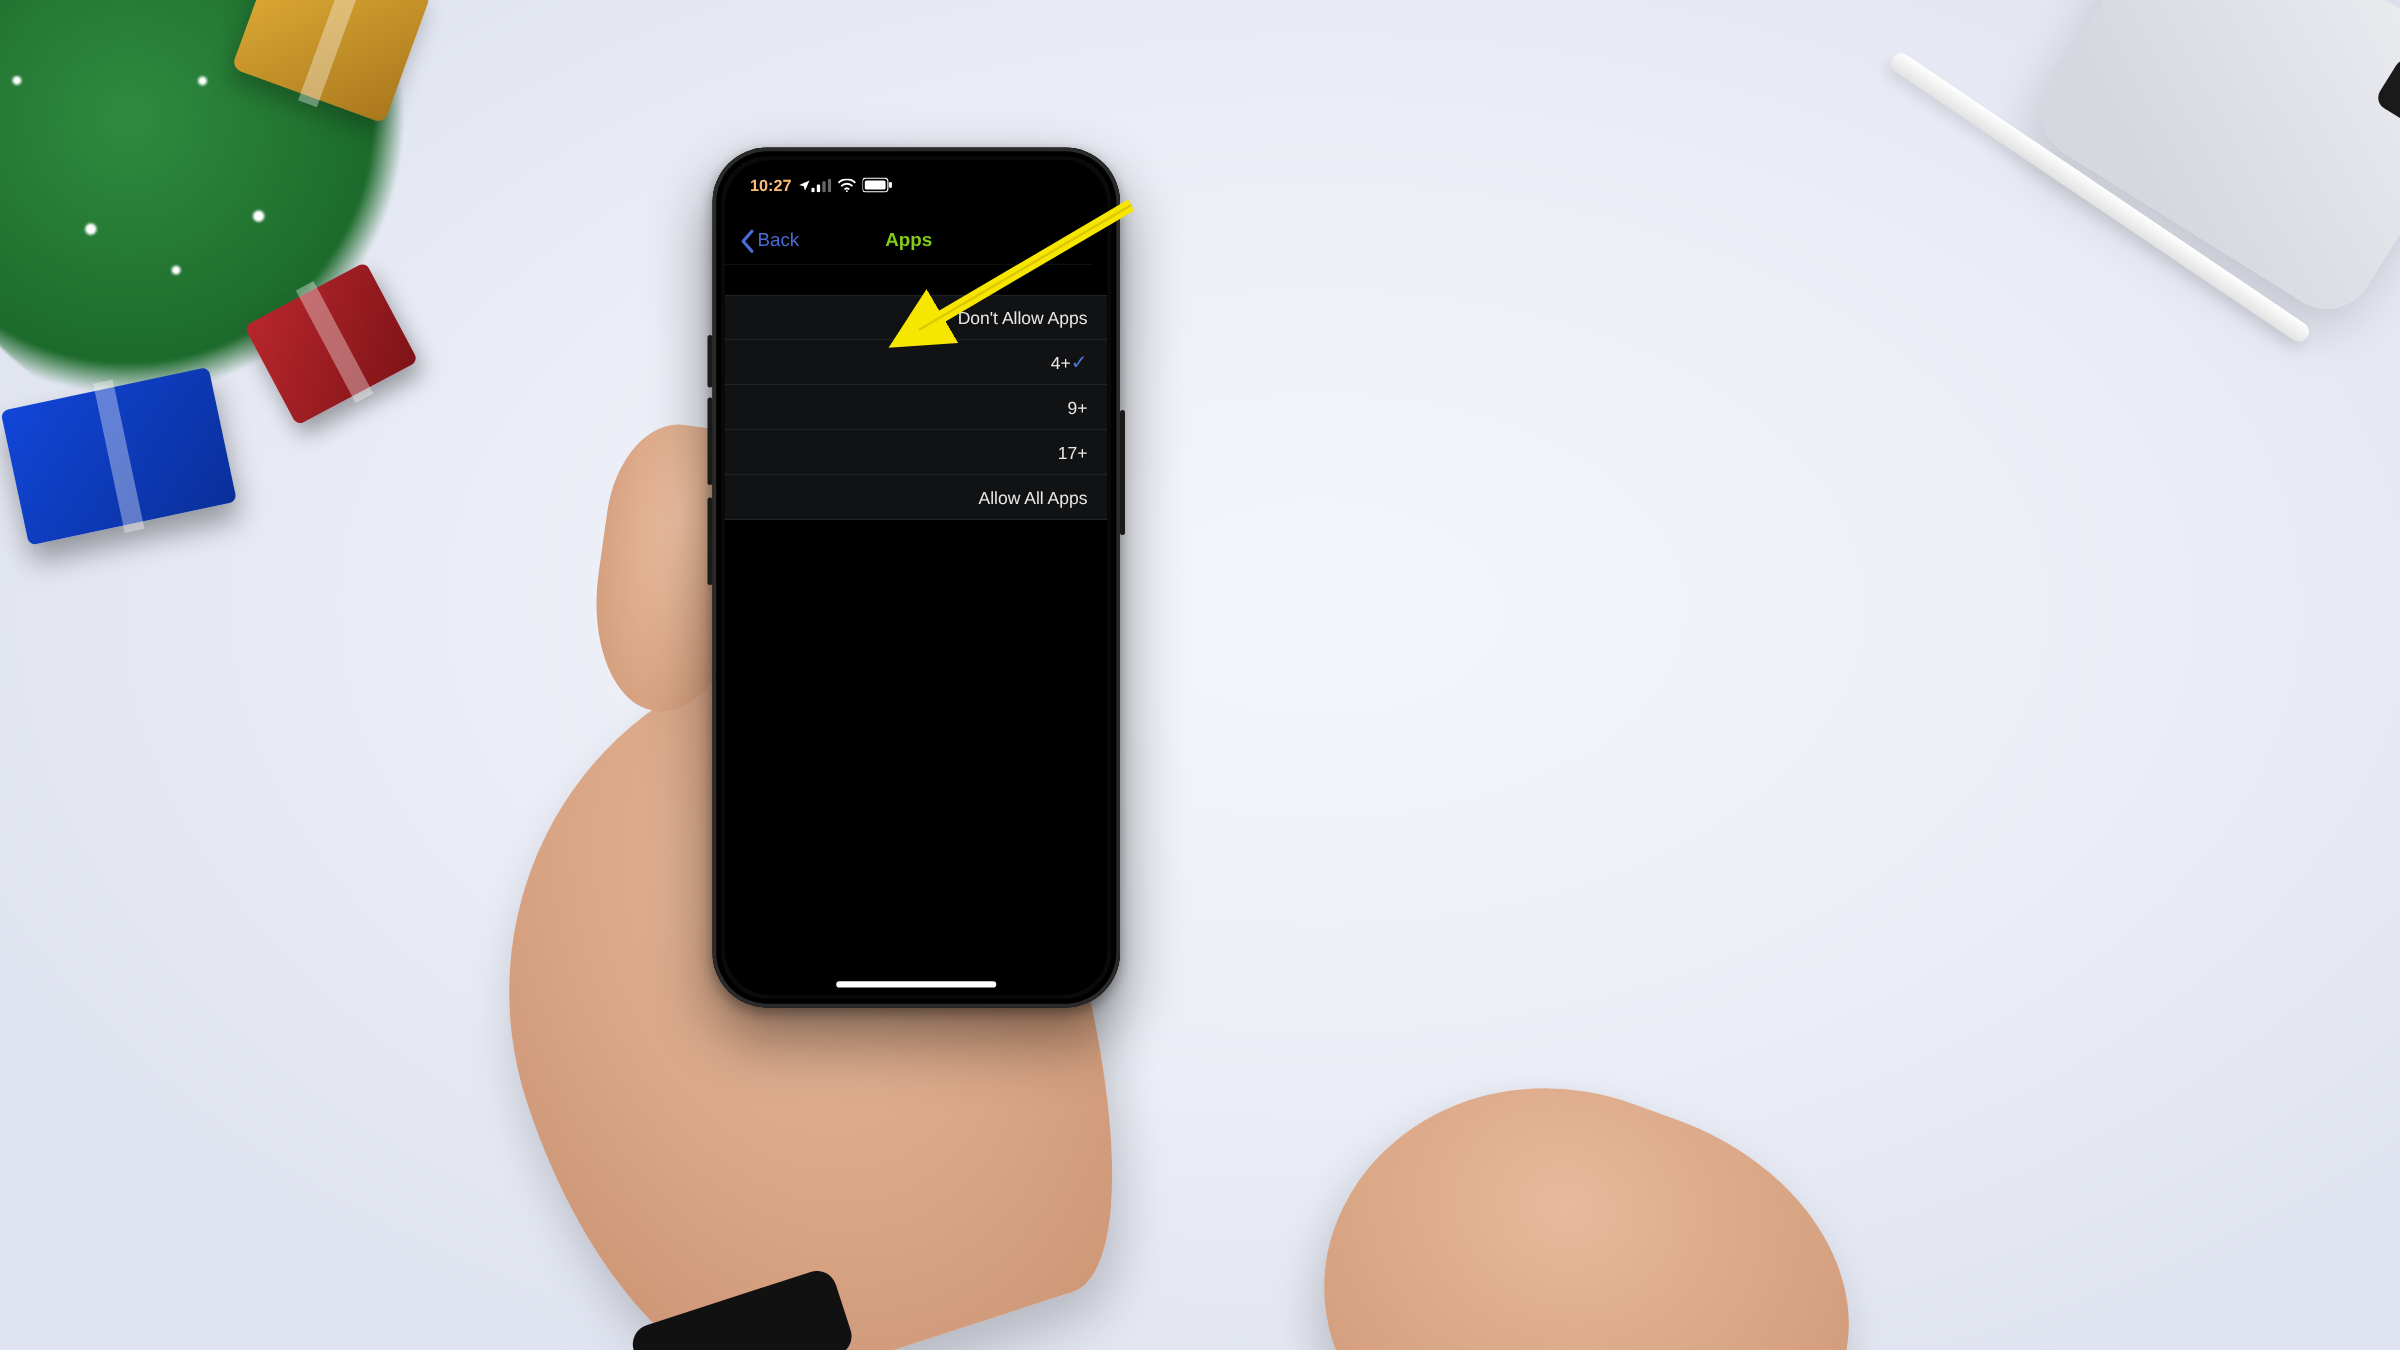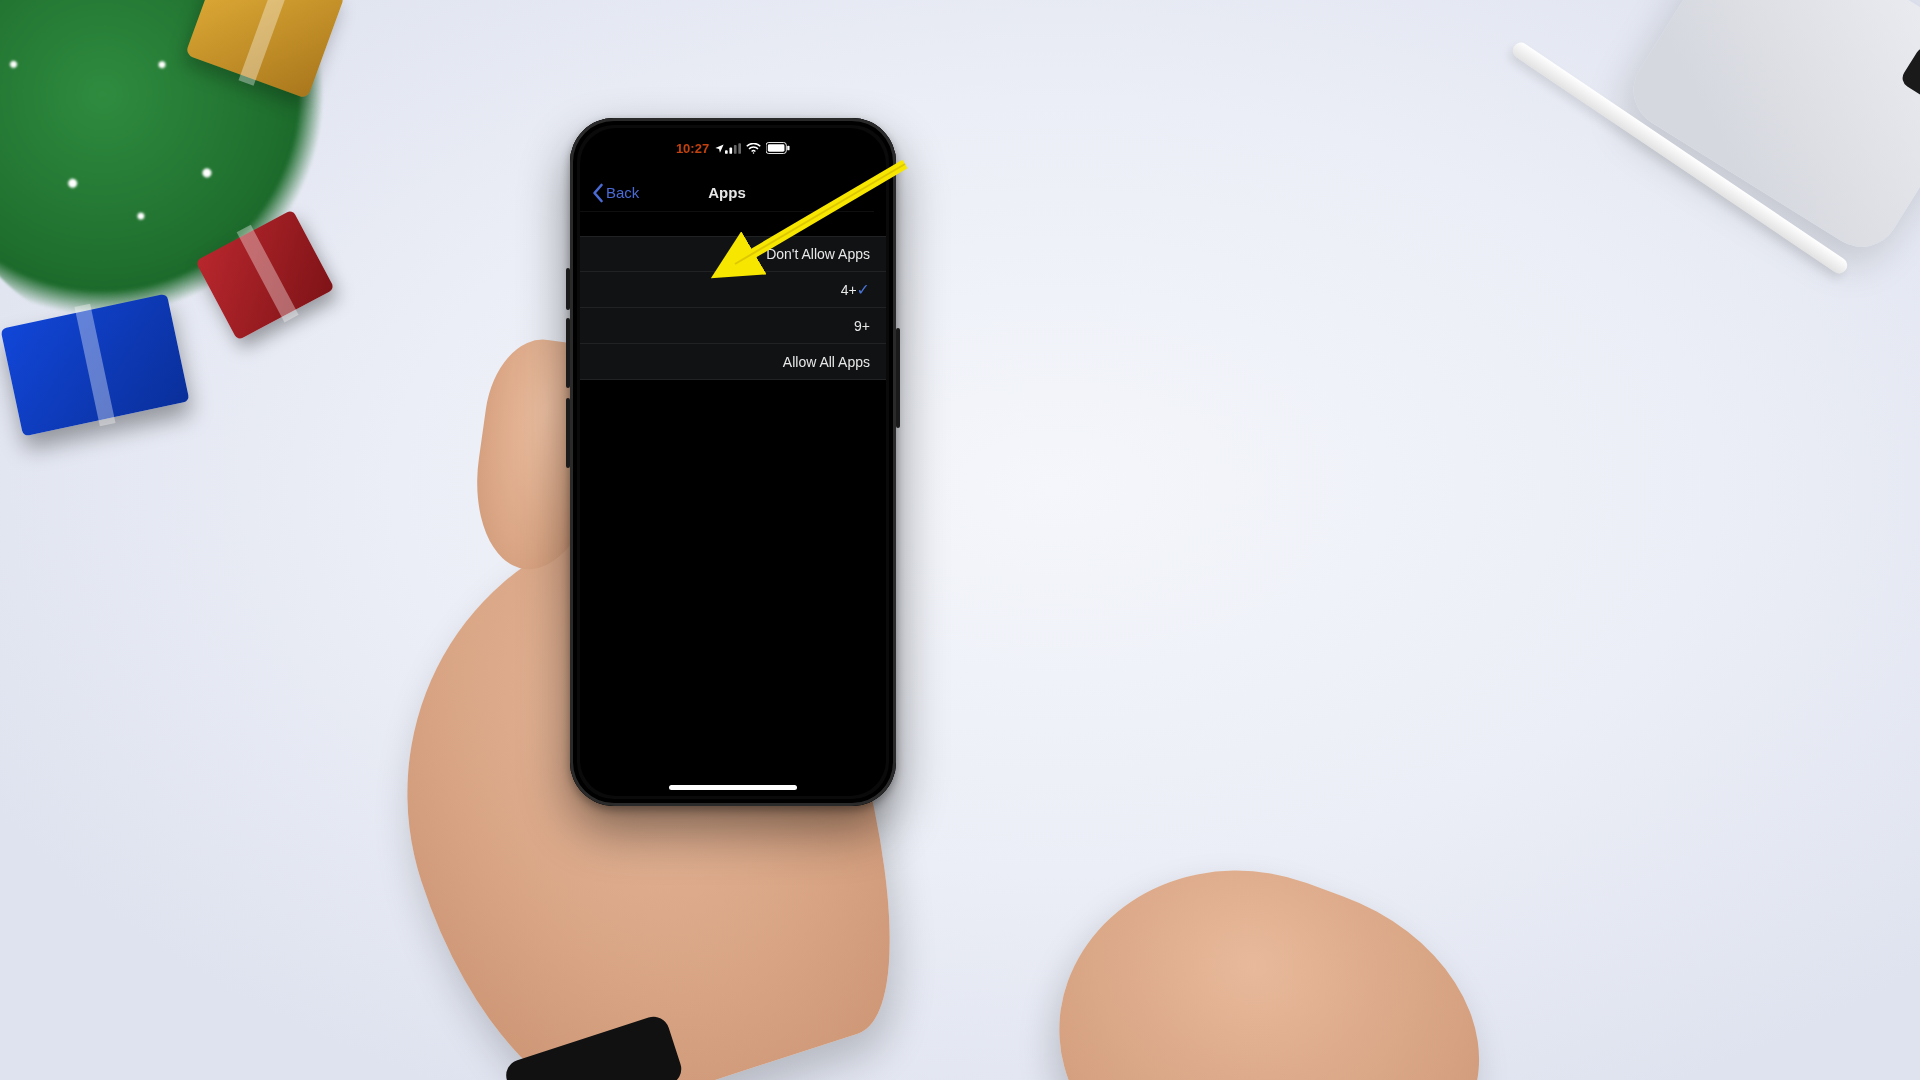--- a/index.html
+++ b/index.html
@@ -134,23 +134,23 @@
   }
   .notch{
     position:absolute; top:0; left:50%; transform:translateX(-50%);
     width:166px; height:28px; background:#000;
     border-bottom-left-radius:18px; border-bottom-right-radius:18px;
   }
 
   
   .status-bar{
     position:absolute; top:8px; left:0; right:0; height:24px;
-    display:flex; justify-content:center; align-items:center;
+    display:flex; justify-content:flex-start; align-items:center;
     padding: 0 20px;
-    color:#c2410c; font-size:13px; font-weight:600;
+    color:#fdba74; font-size:13px; font-weight:600;
   }
   .status-left{ display:flex; align-items:center; gap:5px; }
   .status-right{ display:flex; align-items:center; gap:5px; }
   .nav-arrow-icon{ display:inline-block; transform: rotate(0deg); }
   .signal-icon, .wifi-icon, .battery-icon { display:inline-flex; align-items:center; }
   .signal-icon svg, .wifi-icon svg, .battery-icon svg, .nav-arrow-icon svg { display:block; }
 
   
   .nav-header{
     position:absolute; top:46px; left:0; right:12px;
@@ -159,21 +159,21 @@
     border-bottom: 0.5px solid rgba(255,255,255,.06);
   }
   .nav-back{
     position:absolute; left:6px; top:0; height:100%;
     display:flex; align-items:center; gap:1px;
     color:#4a6bd6; font-size:15px;
     cursor:pointer;
     padding: 0 6px;
   }
   .nav-back svg { display:block; }
-  .nav-title{ color:#e5e5e5; font-size:15px; font-weight:600; }
+  .nav-title{ color:#84cc16; font-size:15px; font-weight:600; }
 
   
   .list{
     position:absolute; left:0; right:0; top:108px;
     background:#111214;
   }
   .row{
     display:flex; align-items:center; justify-content:flex-end;
     height:36px;
     padding: 0 16px;
@@ -278,20 +278,24 @@
       <div class="row">
         <span>Don't Allow Apps</span>
 
       </div>
       <div class="row selected">
         <span>4+</span>
         <span class="check">✓</span>
       </div>
       <div class="row">
         <span>9+</span>
+
+      </div>
+      <div class="row">
+        <span>17+</span>
 
       </div>
       <div class="row">
         <span>Allow All Apps</span>
 
       </div>
     </div>
 
     <div class="home-indicator"></div>
   </div>

